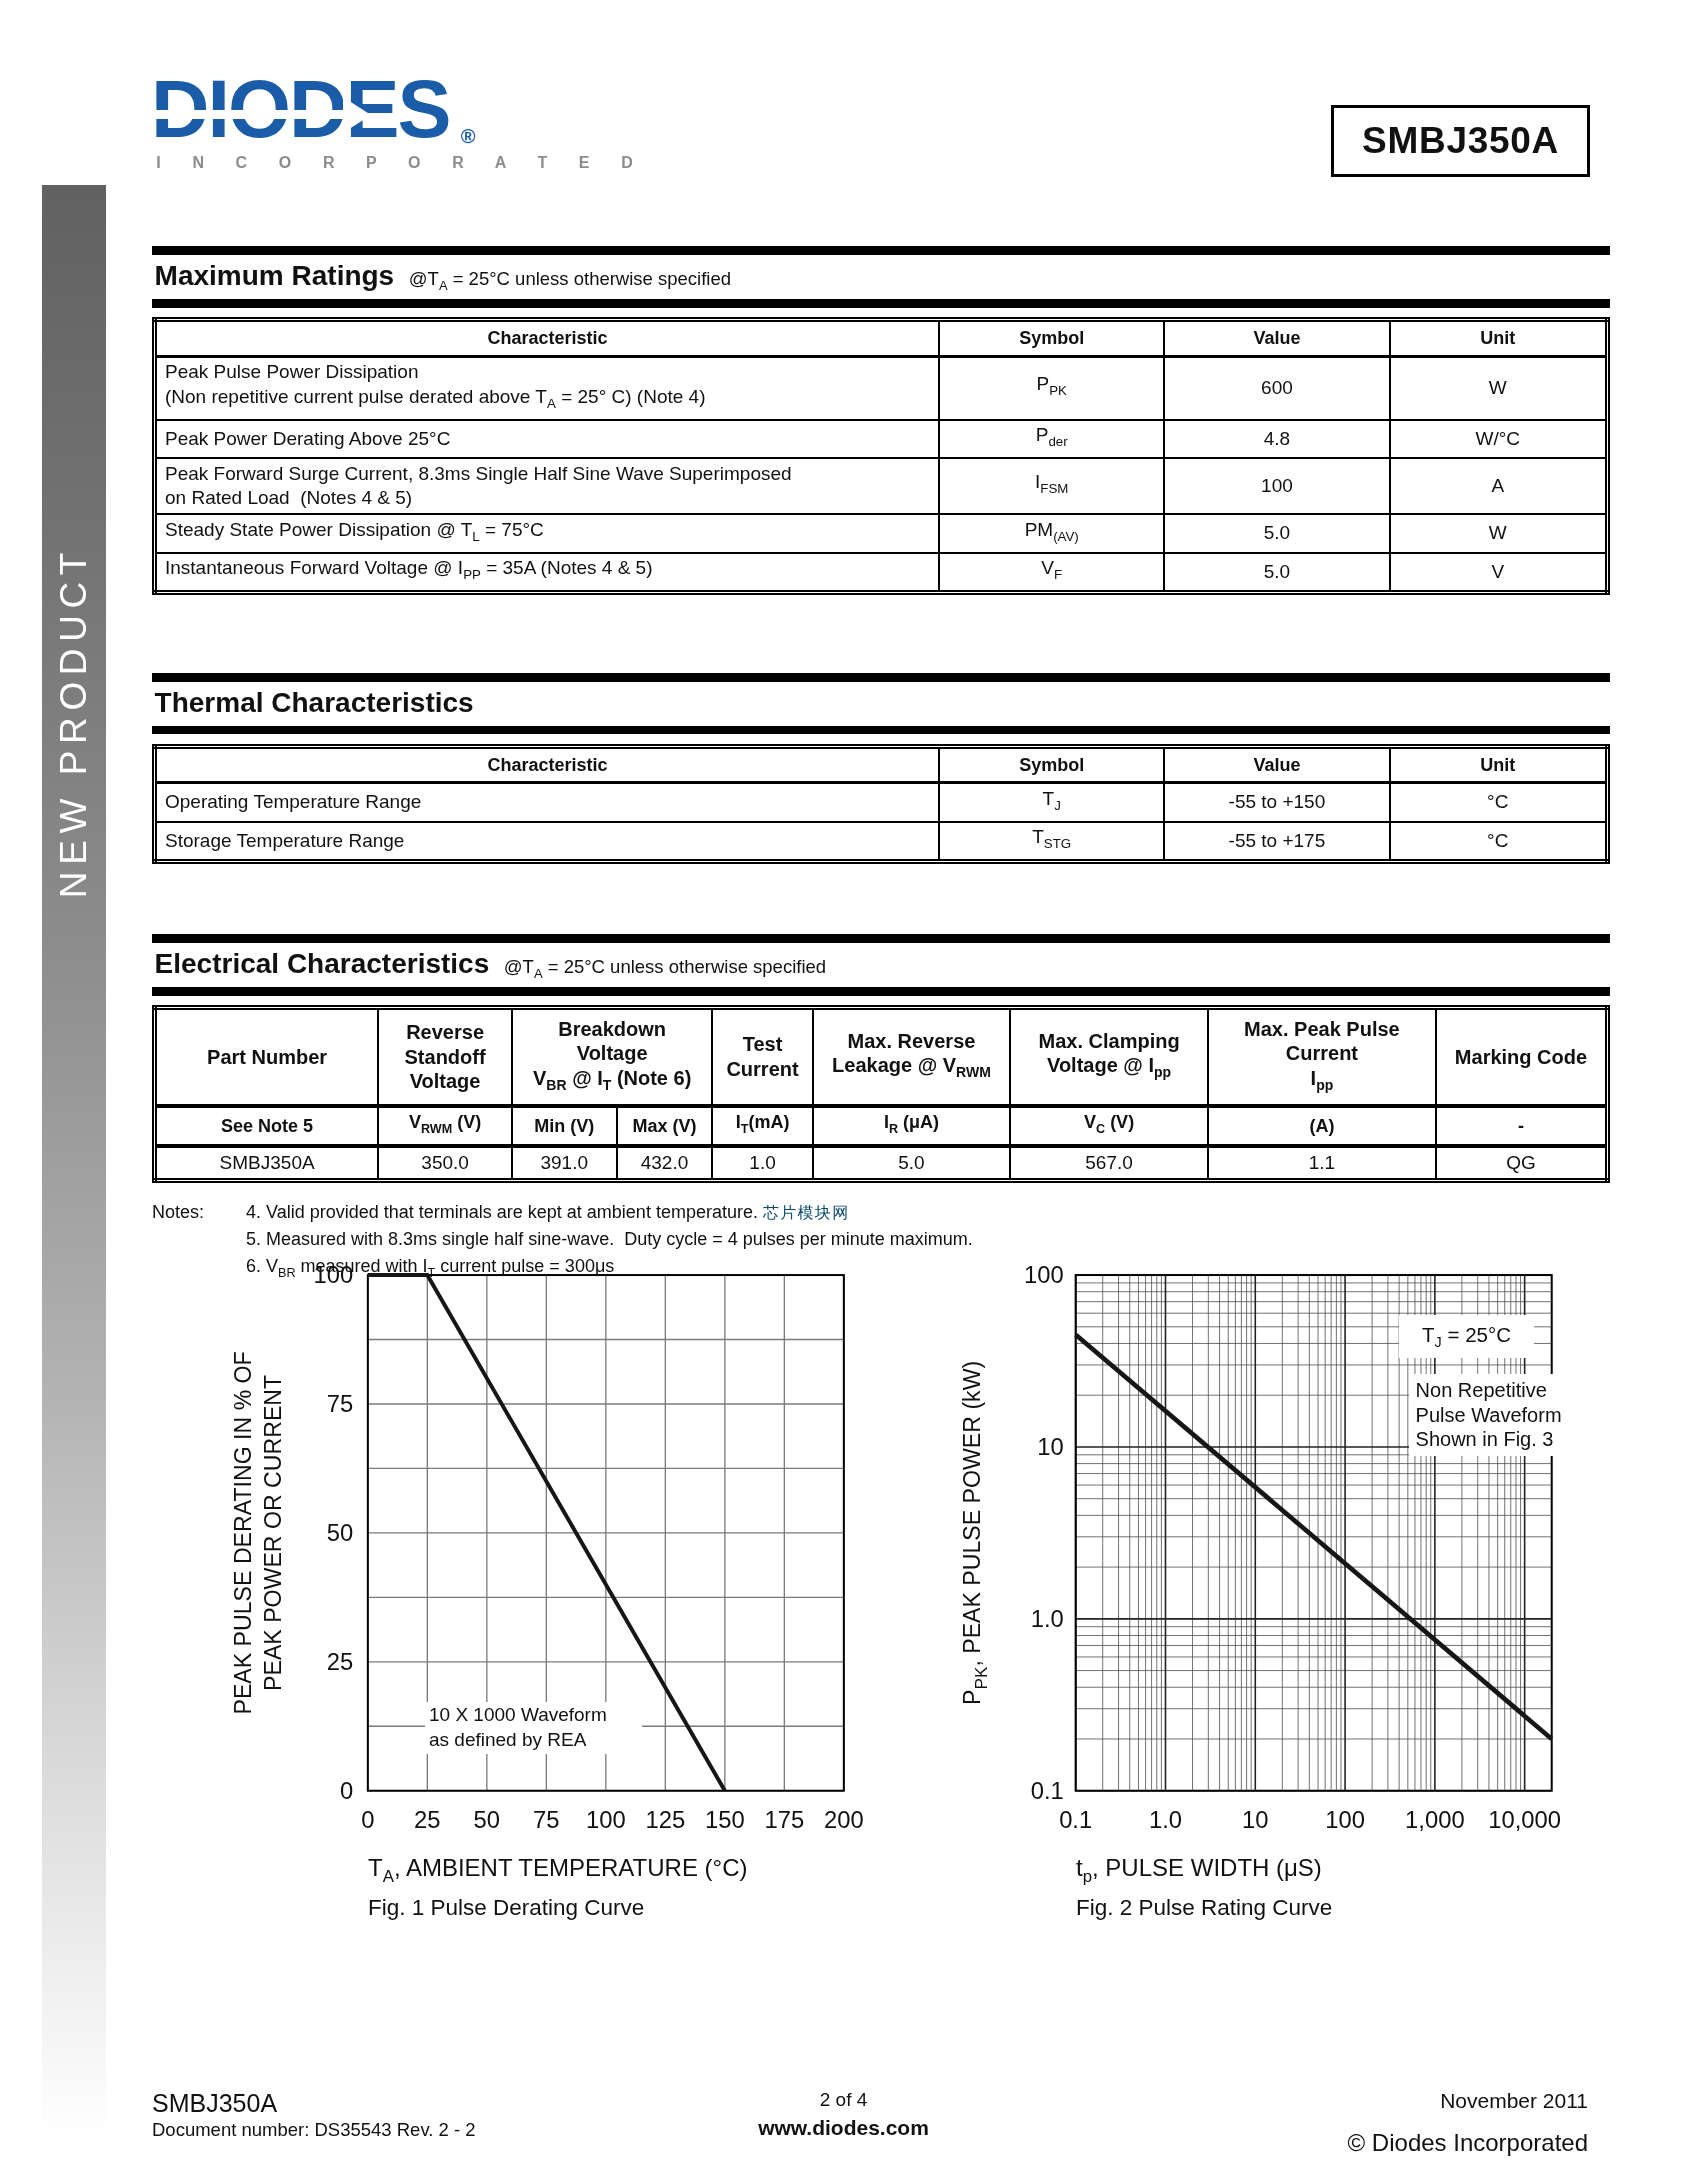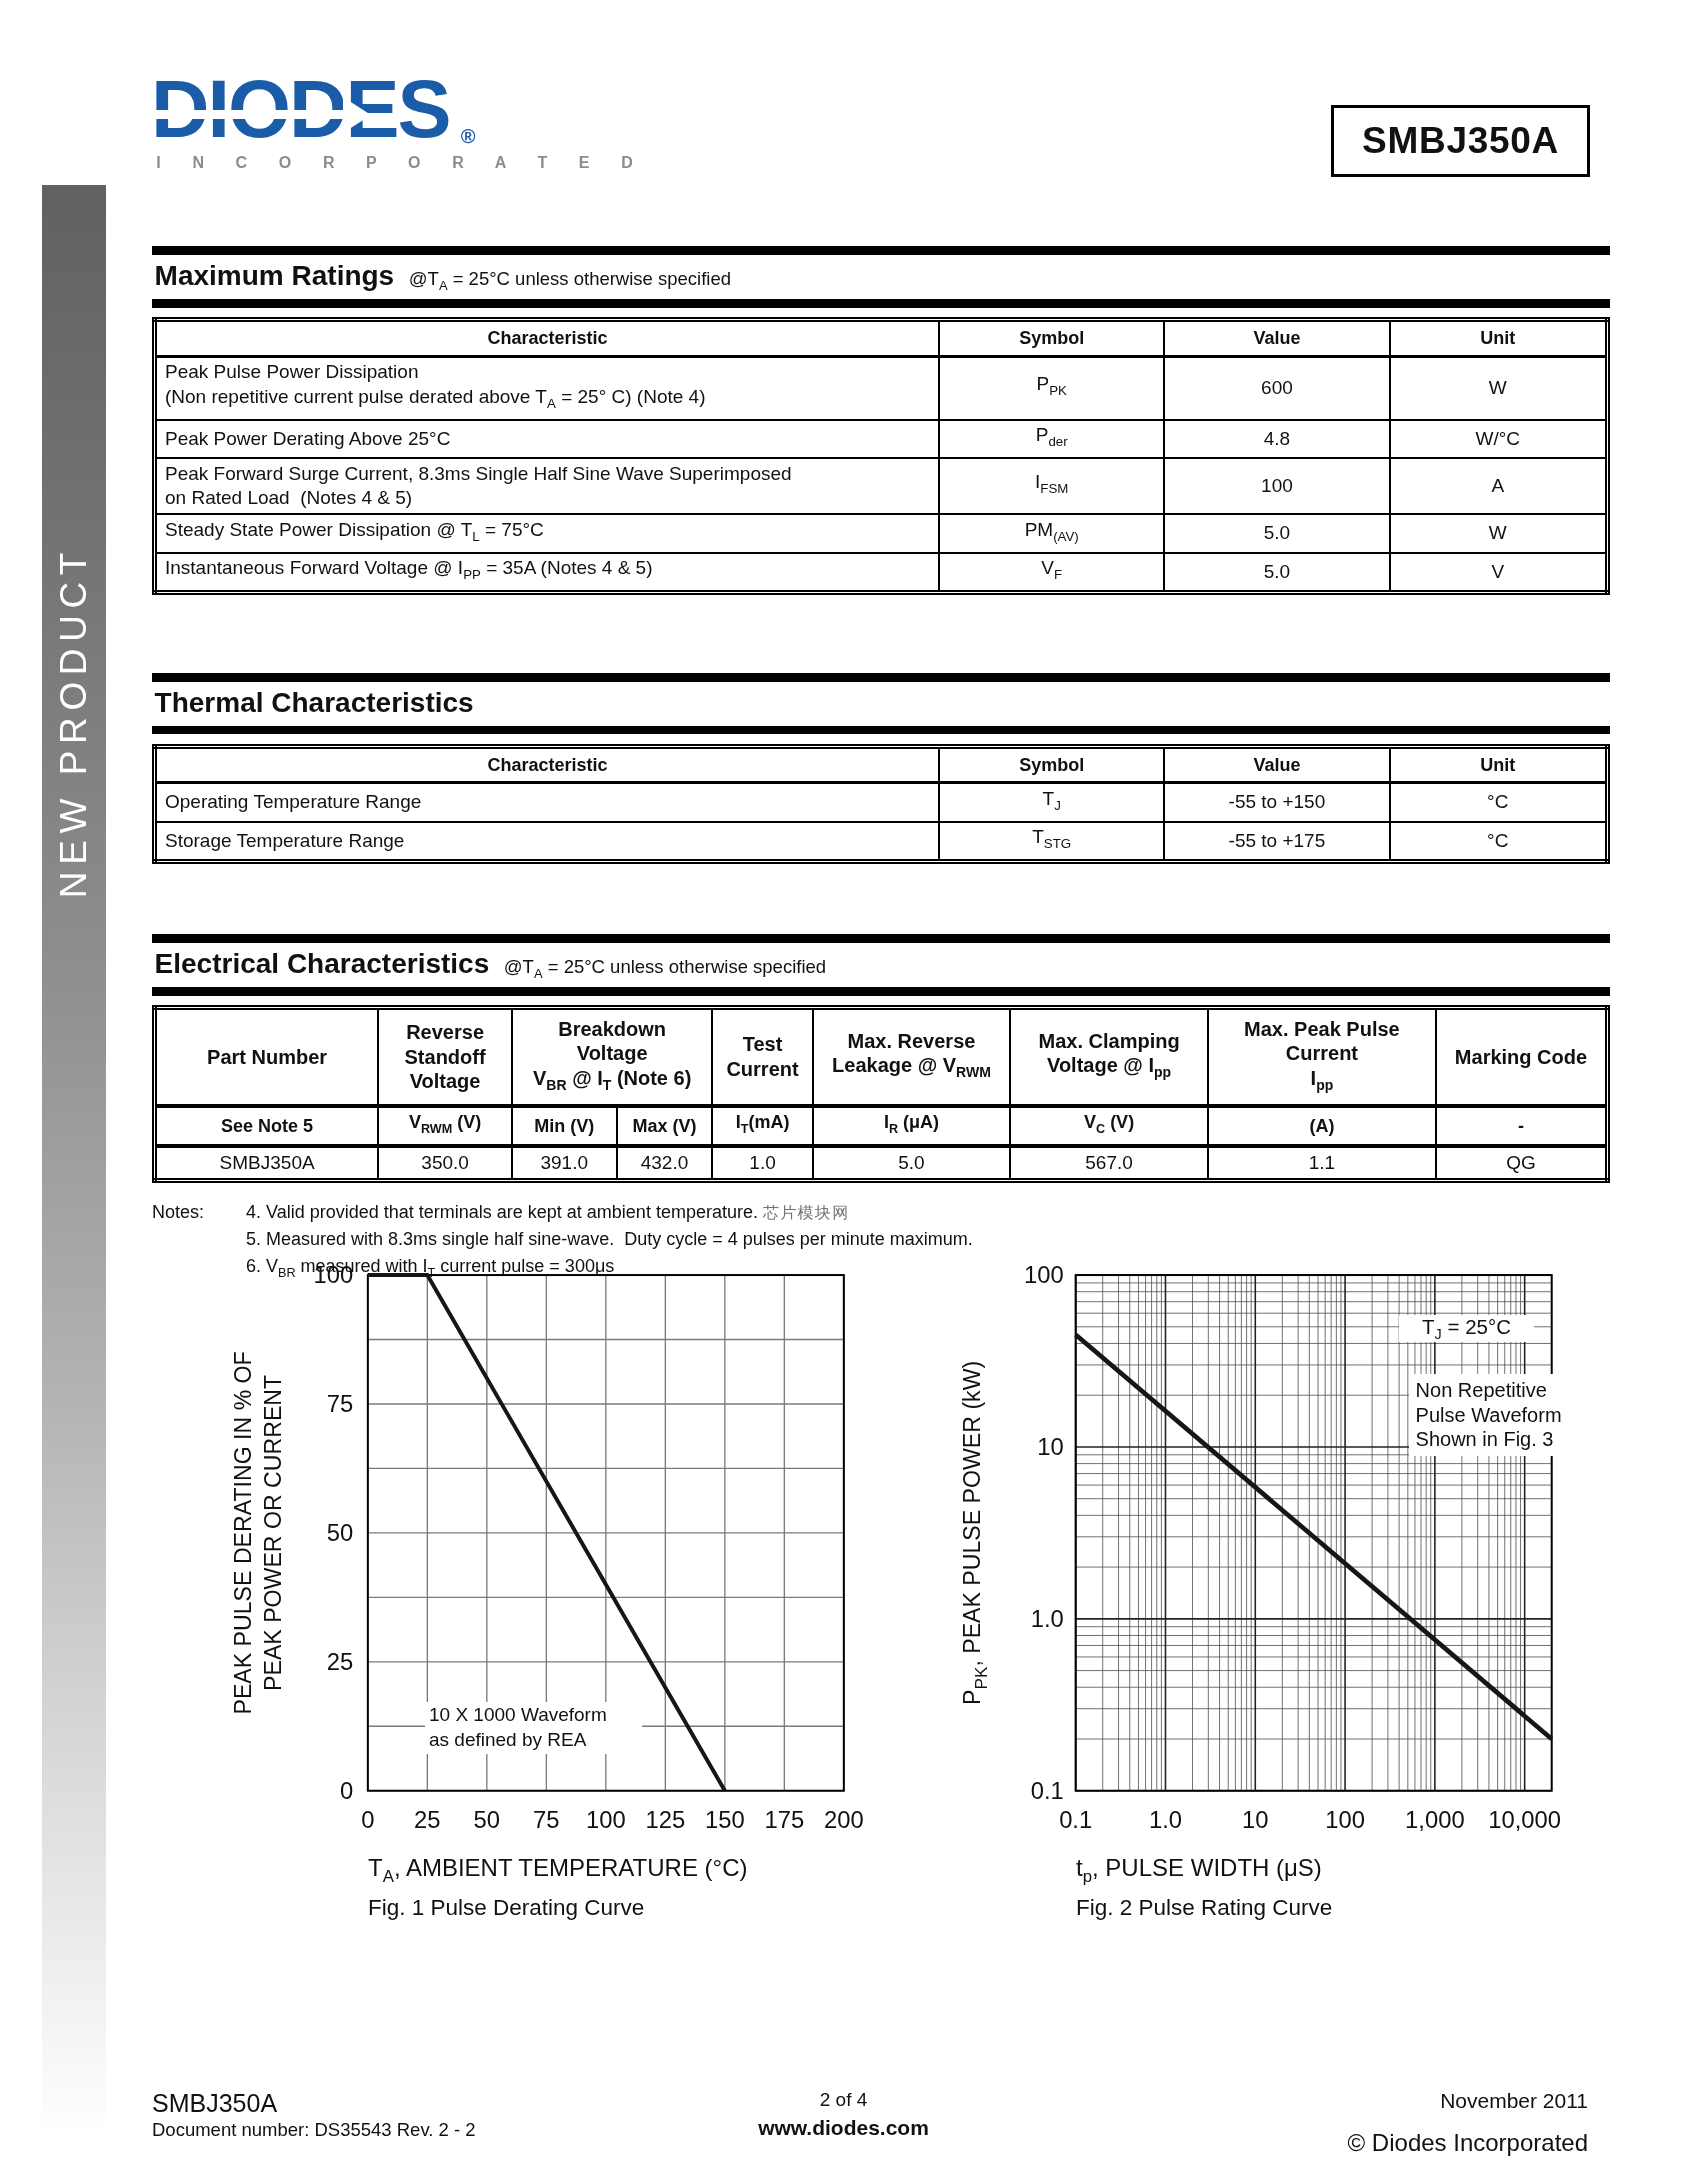--- a/index.html
+++ b/index.html
@@ -50,33 +50,33 @@
   .tbl th,.tbl td{border:2px solid #000;padding:2.6px 8px;font-size:19px;line-height:24.5px;vertical-align:middle;}
   .tbl thead th{text-align:center;font-size:18px;border-bottom:3.3px solid #000;padding:4px 6.6px;}
   .tbl td.c,.tbl th.c{text-align:center;}
   .tbl td.l{text-align:left;}
   table.elec th,table.elec td{text-align:center;padding:2.6px 5.3px;}
   table.elec tr.colhead th{border-bottom:4px solid #000;font-size:20px;line-height:24.5px;padding:6.6px 4px;}
   table.elec tr.subhead th{border-bottom:4px solid #000;}
   
   .notes{margin-top:16px;display:flex;font-size:18px;line-height:26.5px;}
   .notes-label{width:94px;flex:none;}
-  .note-wm{color:#737373;font-size:16px;letter-spacing:1.3px;text-align:center;}
+  .note-wm{color:#0c4a6e;font-size:16px;letter-spacing:1.3px;text-align:center;}
   
   .figure{position:absolute;}
   #fig1{left:189px;top:1242px;width:675px;}
   #fig2{left:917px;top:1242px;width:681px;}
   .fig-svg{display:block;}
   .fig-xlabel{font-size:24px;text-align:left;margin-top:17px;}
   .fig-caption{font-size:22.5px;text-align:left;margin-top:8px;}
   .fig1-lab{margin-left:179px;width:476px;}
   .fig2-lab{margin-left:159px;width:476px;}
   .annot{position:absolute;background:#fff;}
   #fig1-annot{left:236px;top:460px;width:209px;font-size:19px;line-height:24.5px;padding:1.3px 4px;}
-  #fig2-tj{left:482px;top:73px;width:135px;text-align:center;font-size:20.5px;padding:0 0;}
+  #fig2-tj{left:482px;top:73px;width:135px;text-align:center;font-size:20.5px;padding:8px 0;}
   #fig2-note{left:492px;top:132px;width:167px;font-size:20px;line-height:24.5px;padding:4px 6.6px;}
   sub{font-size:70%;}
   
   .footer{position:absolute;left:0;top:2089px;width:1687px;}
   .f-left{position:absolute;left:152px;top:0;}
   .f-part{font-size:25px;}
   .f-doc{font-size:18.5px;margin-top:1px;}
   .f-center{position:absolute;left:0;top:0;width:1687px;text-align:center;}
   .f-page{font-size:19px;}
   .f-site{font-size:21px;font-weight:bold;margin-top:5.3px;}

